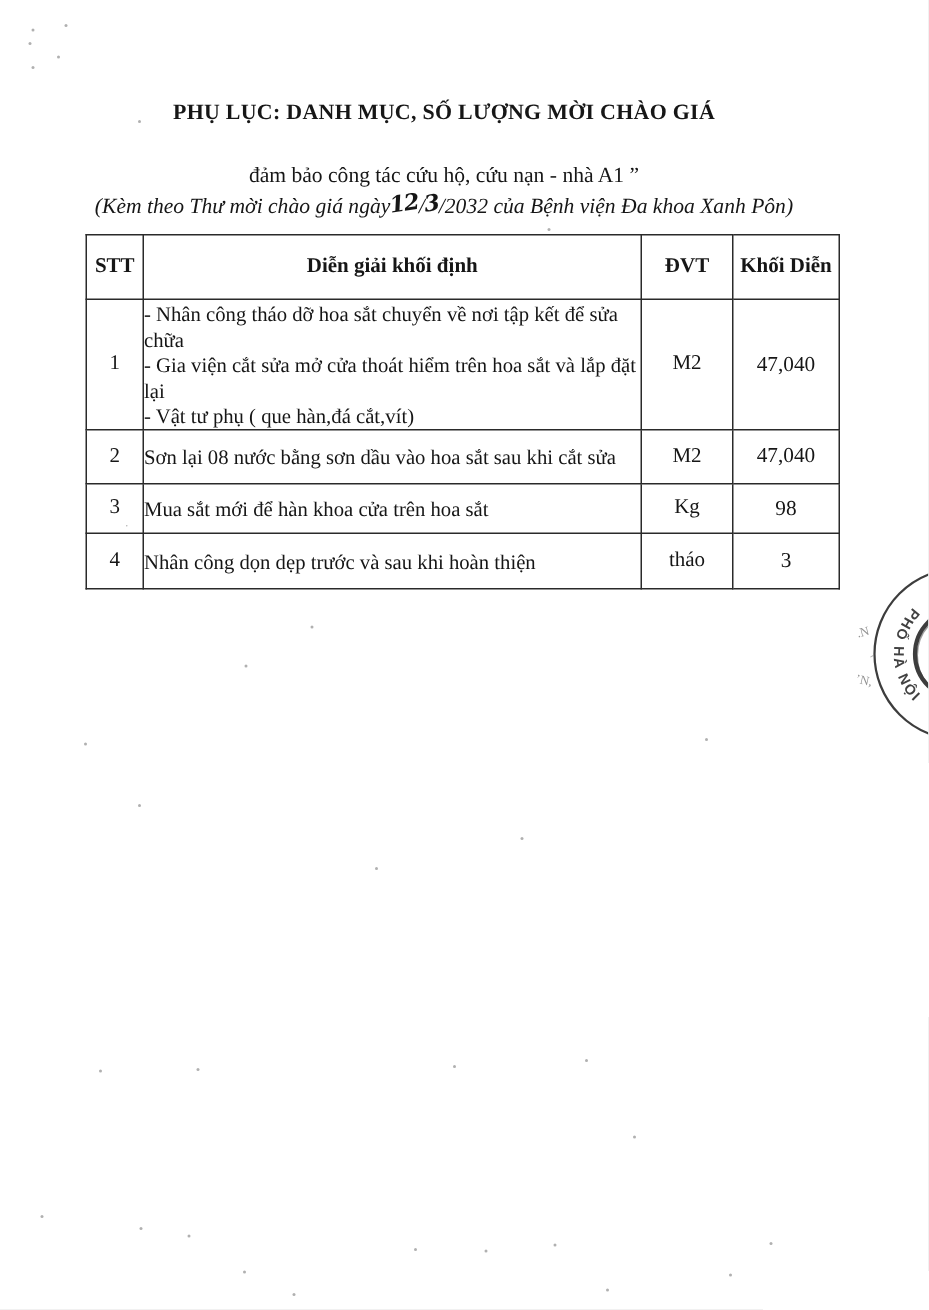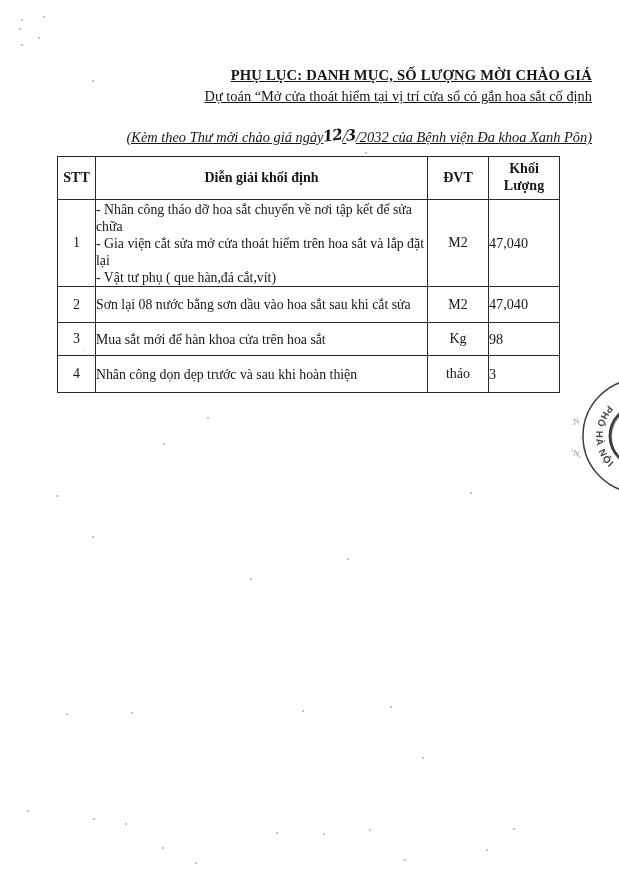--- a/index.html
+++ b/index.html
@@ -3,21 +3,21 @@
 <meta charset="utf-8">
 <style>
   html,body{margin:0;padding:0;background:#e8e8e8;}
   .page{
     position:relative;width:619px;height:873px;background:#ffffff;
     overflow:hidden;margin:0;
     font-family:"Liberation Serif","DejaVu Serif",serif;
     color:#161616;
   }
   
-  .hline{position:absolute;left:0;width:592px;text-align:right;white-space:nowrap;text-decoration:underline;}
+  .hline{position:absolute;left:0;width:592px;text-align:center;white-space:nowrap;}
   .title{top:67px;font-weight:bold;font-size:14.6px;letter-spacing:.2px;}
   .sub1{top:88px;font-size:14.4px;}
   .sub2{top:109px;font-size:14.4px;}
   .note{top:128px;font-style:italic;font-size:14.4px;}
   .hand{
     display:inline-block;font-weight:700;font-style:italic;
     font-family:"DejaVu Serif",serif;font-size:15px;letter-spacing:-1px;
     transform:rotate(-8deg) translateY(-1.5px);
   }
   
@@ -25,48 +25,48 @@
     position:absolute;left:57px;top:156px;border-collapse:collapse;table-layout:fixed;
     font-size:13.8px;color:#161616;
   }
   table.qt th,table.qt td{border:1.5px solid #2a2a2a;padding:0;vertical-align:middle;}
   table.qt th{font-size:14px;font-weight:bold;line-height:1.2;text-align:center;}
   tr.hr{height:43px;}
   tr.r0{height:87px;} tr.r1{height:36px;} tr.r2{height:33px;} tr.r3{height:37px;}
   td.stt{text-align:center;font-size:14px;}
   td.desc{padding:1px 4px 0 5px;line-height:17px;vertical-align:middle;}
   td.dvt{text-align:center;font-size:14px;}
-  td.qty{text-align:left;padding-right:7px;font-size:14.2px;}
+  td.qty{text-align:center;padding-right:7px;font-size:14.2px;}
   
   .stamp{position:absolute;left:549px;top:373px;width:70px;height:118px;}
   
   .sp{position:absolute;width:2px;height:2px;background:#6f6f6f;border-radius:50%;opacity:.55;}
 </style>
 </head>
 <body>
 
 <div class="page">
 
   <div class="hline title">PHỤ LỤC: DANH MỤC, SỐ LƯỢNG MỜI CHÀO GIÁ</div>
-  <div class="hline sub1">Dự toán “Mở cửa thoát hiểm tại vị trí cửa sổ có gắn hoa sắt cố định</div>
+  <div class="hline sub2">đảm bảo công tác cứu hộ, cứu nạn - nhà A1 ”</div>
   <div class="hline note"><span>(Kèm theo Thư mời chào giá ngày</span><span class="hand">12</span><span>/</span><span class="hand">3</span><span>/2032 của Bệnh viện Đa khoa Xanh Pôn)</span></div>
 
   <table class="qt">
     <colgroup>
       <col style="width:38px">
         <col style="width:332px">
         <col style="width:61px">
         <col style="width:71px">
     </colgroup>
     <thead>
       <tr class="hr">
         <th>STT</th>
         <th>Diễn giải khối định</th>
         <th>ĐVT</th>
-        <th>Khối Lượng</th>
+        <th>Khối Diễn</th>
       </tr>
     </thead>
     <tbody>
       <tr class="r0">
         <td class="stt">1</td>
         <td class="desc">
           <div>- Nhân công tháo dỡ hoa sắt chuyển về nơi tập kết để sửa chữa</div>
           <div>- Gia viện cắt sửa mở cửa thoát hiểm trên hoa sắt và lắp đặt lại</div>
           <div>- Vật tư phụ ( que hàn,đá cắt,vít)</div>
         </td>

